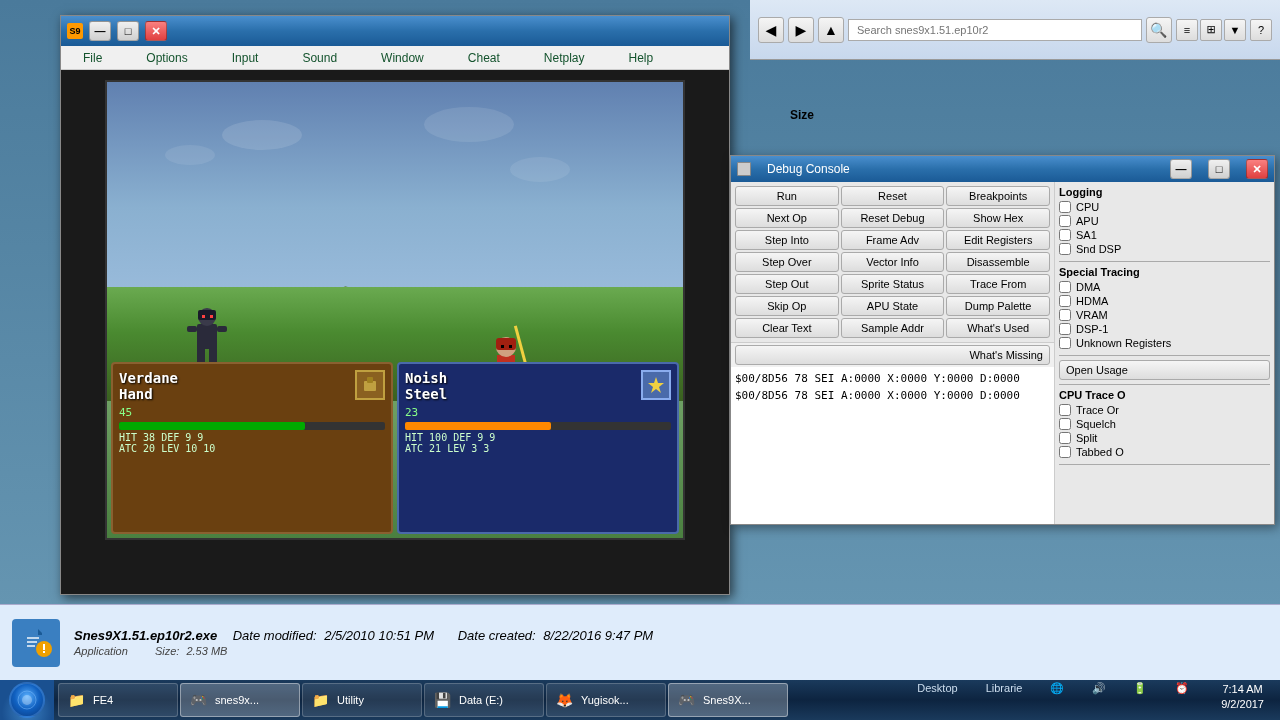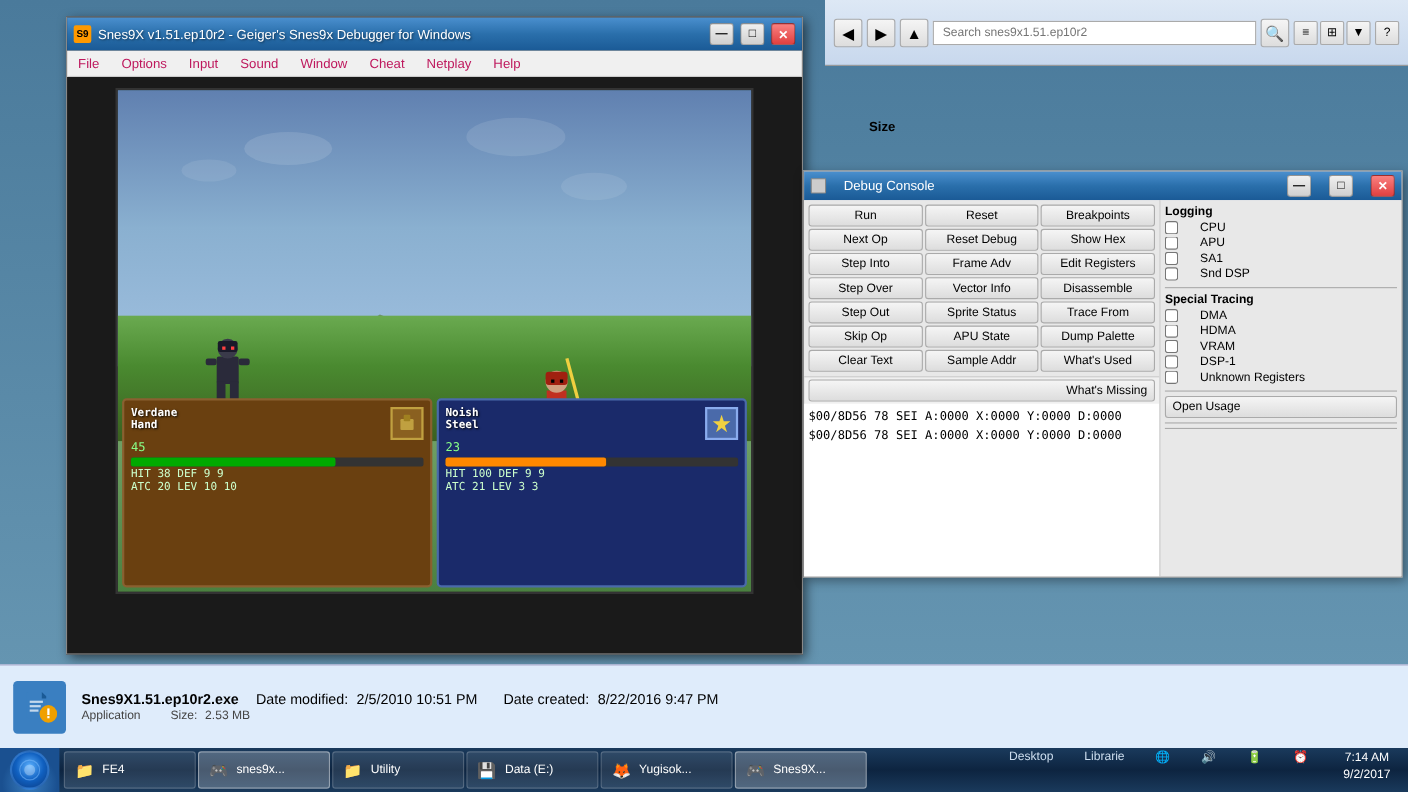--- a/index.html
+++ b/index.html
@@ -179,27 +179,27 @@
 
     .snes-menubar {
       height: 24px;
       background: #f0f0f0;
       display: flex;
       align-items: center;
       border-bottom: 1px solid #ccc;
     }
 
     .snes-menu-item {
-      padding: 0 10px;
+      padding: 0 22px;
       height: 100%;
       display: flex;
       align-items: center;
       cursor: pointer;
       font-size: 12px;
-      color: #be185d;
+      color: #14532d;
     }
 
     
     .game-screen {
       width: 580px;
       height: 460px;
       margin: 10px auto;
       background: linear-gradient(180deg, #5080a0 0%, #6090b0 30%, #7aaa70 60%, #4a8040 100%);
       position: relative;
       overflow: hidden;
@@ -251,21 +251,21 @@
       color: #fff;
       font-family: monospace;
     }
 
     .battle-card.blue {
       background: #1a2a6a;
       border-color: #4a6aaa;
     }
 
     .battle-card .char-name {
-      font-size: 10px;
+      font-size: 14px;
       font-weight: bold;
       margin-bottom: 4px;
       text-shadow: 1px 1px 2px #000;
     }
 
     .hp-bar-container {
       display: flex;
       align-items: center;
       gap: 4px;
       margin-bottom: 2px;
@@ -397,21 +397,21 @@
     .panel-title {
       font-weight: bold;
       font-size: 11px;
       margin-bottom: 3px;
       color: #000;
     }
 
     .checkbox-row {
       display: flex;
       align-items: center;
-      gap: 20px;
+      gap: 5px;
       margin-bottom: 2px;
       font-size: 11px;
     }
 
     .checkbox-row input[type=checkbox] {
       width: 12px;
       height: 12px;
     }
 
     .panel-divider {
@@ -441,20 +441,21 @@
       left: 0;
       right: 0;
       height: 76px;
       background: rgba(230, 240, 255, 0.95);
       border-top: 1px solid #aac;
       display: flex;
       align-items: center;
       padding: 8px 12px;
       gap: 14px;
       z-index: 50;
+      font-style: italic;
     }
 
     .file-icon-large {
       width: 48px;
       height: 48px;
       background: #3a7fc1;
       border-radius: 4px;
       display: flex;
       align-items: center;
       justify-content: center;
@@ -567,21 +568,20 @@
       <div class="view-btn">▼</div>
     </div>
     <div class="view-btn">?</div>
   </div>
 
   <div style="position:absolute;top:108px;left:790px;font-size:12px;font-weight:bold;color:#000;z-index:6;">Size</div>
 
   <div class="snes-window">
     <div class="snes-titlebar">
       <div class="snes-title-icon">S9</div>
-      <span class="snes-title-text">Snes9X v1.51.ep10r2 - Geiger's Snes9x Debugger for Windows</span>
       <div class="win-btn min">—</div>
       <div class="win-btn max">□</div>
       <div class="win-btn close">✕</div>
     </div>
 
     <div class="snes-menubar">
       <div class="snes-menu-item">File</div>
       <div class="snes-menu-item">Options</div>
       <div class="snes-menu-item">Input</div>
       <div class="snes-menu-item">Sound</div>
@@ -799,20 +799,39 @@
             <label>Unknown Registers</label>
           </div>
         </div>
 
         <hr class="panel-divider">
 
         <button class="open-usage-btn">Open Usage</button>
 
         <hr class="panel-divider">
 
+        <div class="panel-section">
+          <div class="panel-title">CPU Trace O</div>
+          <div class="checkbox-row">
+            <input type="checkbox" style="">
+            <label>Trace Or</label>
+          </div>
+          <div class="checkbox-row">
+            <input type="checkbox" style="">
+            <label>Squelch</label>
+          </div>
+          <div class="checkbox-row">
+            <input type="checkbox" style="">
+            <label>Split</label>
+          </div>
+          <div class="checkbox-row">
+            <input type="checkbox" style="">
+            <label>Tabbed O</label>
+          </div>
+        </div>
 
         <hr class="panel-divider">
 
       </div>
     </div>
   </div>
 
   <div class="file-info-bar">
     <div class="file-icon-large">
       <svg width="32" height="32" viewBox="0 0 32 32">

